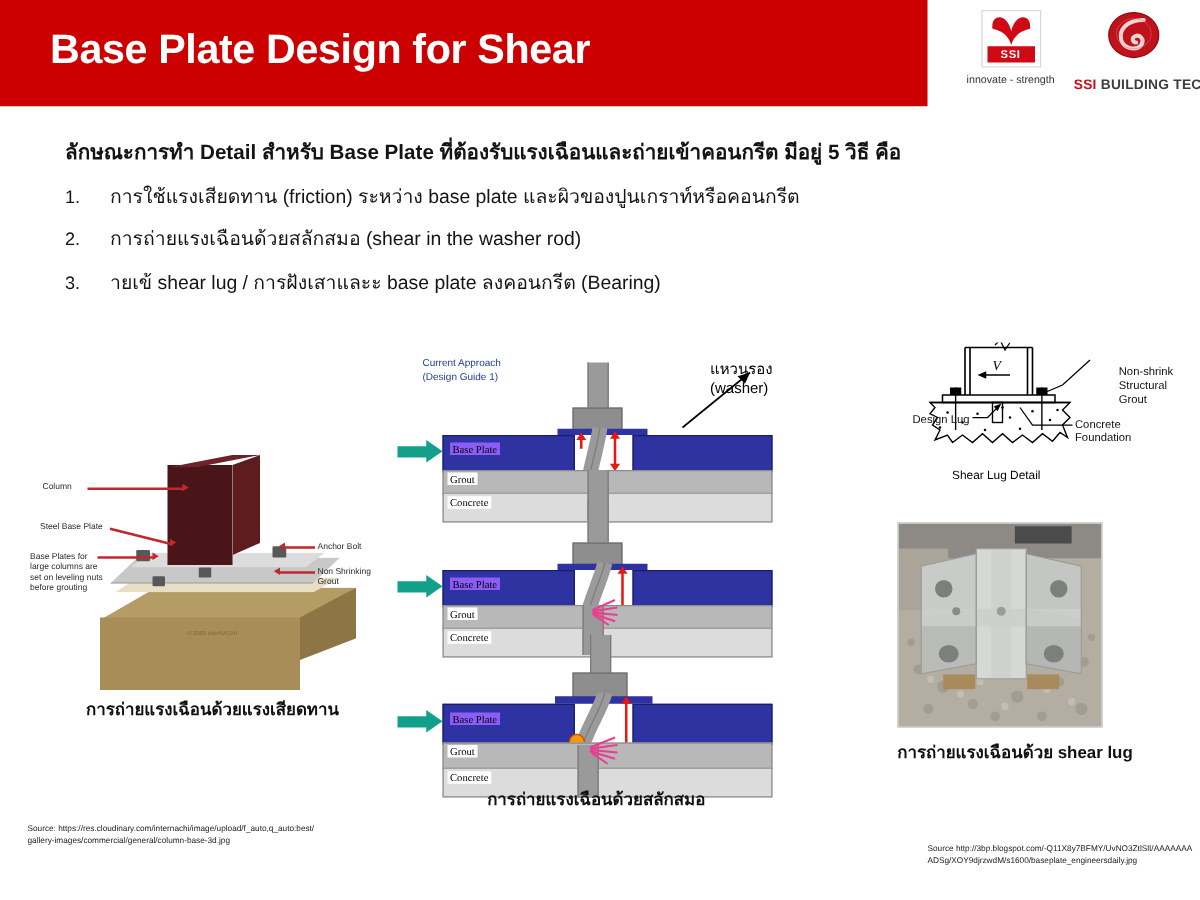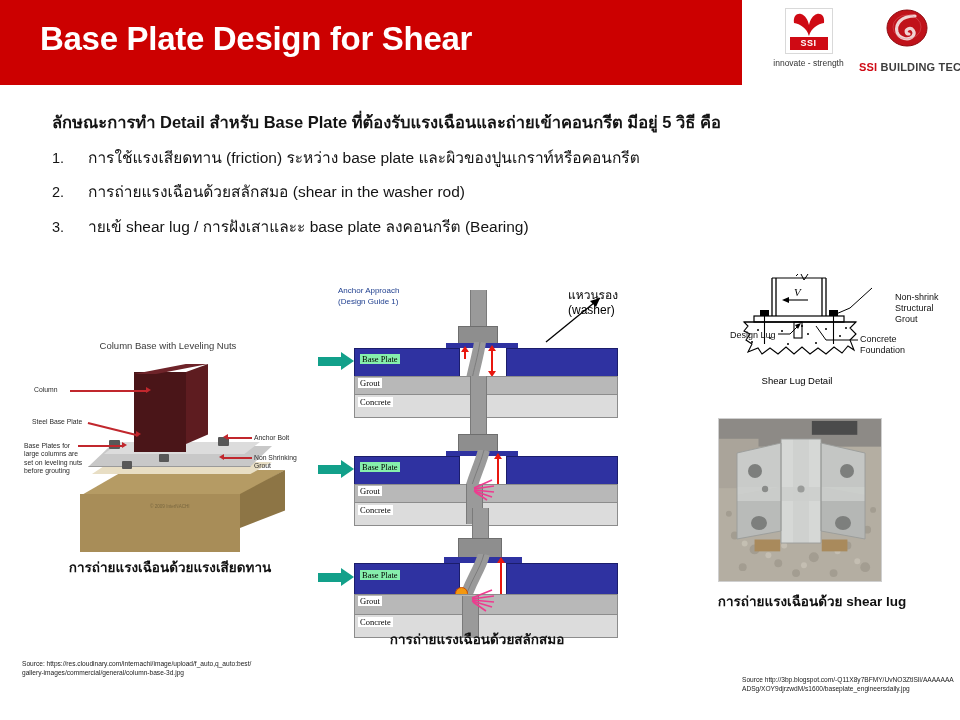--- a/index.html
+++ b/index.html
@@ -130,21 +130,21 @@
   #fig-mid { left: 336px; top: 284px; width: 300px; height: 340px; }
   .mid-note { position: absolute; left: 2px; top: 2px; font-size: 8px; color: #1f3f8f; line-height: 1.35; }
   .washer-lbl { position: absolute; left: 232px; top: 4px; font-size: 12px; color:#000000; line-height:1.28; white-space: nowrap;}
   .sub {
     position: absolute; left: 18px; width: 262px; height: 100px;
   }
   .sub .bp {
     position: absolute; background: #2f32a1; border: 1px solid #1b1d6b;
   }
   .sub .bp-lbl {
-    position: absolute; background: #86efac; color: #000;
+    position: absolute; background: #8b5cf6; color: #000;
     font-size: 8.5px; padding: 0 2px; font-family: "Liberation Serif", serif;
   }
   .sub .washer { position:absolute; background:#2f32a1; }
   .sub .grout {
     position: absolute; background: #b8b8b8; border: 1px solid #8c8c8c;
   }
   .sub .conc {
     position: absolute; background: #dcdcdc; border: 1px solid #8c8c8c;
   }
   .sub .layer-lbl {
@@ -231,21 +231,20 @@
     <span class="bullet-num">2.</span>
     <span class="bullet-txt">การถ่ายแรงเฉือนด้วยสลักสมอ (shear in the washer rod)</span>
   </div>
   <div class="bullet-row">
     <span class="bullet-num">3.</span>
     <span class="bullet-txt">ายเข้ shear lug / การฝังเสาและะ base plate ลงคอนกรีต (Bearing)</span>
   </div>
 </div>
 
 <div class="panel" id="fig-left">
-  <div class="fl-title">Column Base with Leveling Nuts</div>
 
   <div class="blk-top" style="left:58px; top:136px; width:205px; height:26px; clip-path:polygon(22% 0,100% 0,78% 100%,0 100%);"></div>
   <div class="blk-front" style="left:58px; top:160px; width:160px; height:58px;"></div>
   <div class="blk-side" style="left:218px; top:136px; width:45px; height:58px; clip-path:polygon(0 24px,100% 0,100% 70%,0 100%);"></div>
 
   <div style="position:absolute;left:70px;top:128px;width:180px;height:12px;background:#e8dec4;clip-path:polygon(10% 0,100% 0,88% 100%,0 100%);"></div>
 
   <div style="position:absolute;left:66px;top:112px;width:184px;height:20px;background:#c8c8c8;clip-path:polygon(12% 0,100% 0,88% 100%,0 100%);border-bottom:1px solid #9a9a9a;"></div>
   <div style="position:absolute;left:82px;top:108px;width:156px;height:12px;background:#dcdcdc;clip-path:polygon(10% 0,100% 0,90% 100%,0 100%);"></div>
 
@@ -278,21 +277,21 @@
   <div class="fl-arrow" style="left:202px; top:123px; width:28px;"></div>
   <div class="fl-arrowhead ah-l" style="left:197px; top:120px;"></div>
 
   <div style="position:absolute;left:128px;top:170px;font-size:4.6px;color:#7a6840;">© 2009 InterNACHI</div>
 </div>
 
 <div class="panel cap" id="cap-left">การถ่ายแรงเฉือนด้วยแรงเสียดทาน</div>
 
 <div class="panel" id="fig-mid">
   <div class="mid-note">
-    <span>Anchor Approach</span><br>
+    <span>Current Approach</span><br>
     <span>(Design Guide 1)</span>
   </div>
 
   <div class="washer-lbl">
     <span>แหวนรอง</span><br>
     <span>(washer)</span>
   </div>
   <svg style="position:absolute;left:196px;top:12px;width:72px;height:54px;" viewBox="0 0 72 54">
     <line x1="68" y1="2" x2="14" y2="46" stroke="#000" stroke-width="1.3"></line>
     <polygon points="68,2 58,5 64,11" fill="#000"></polygon>

